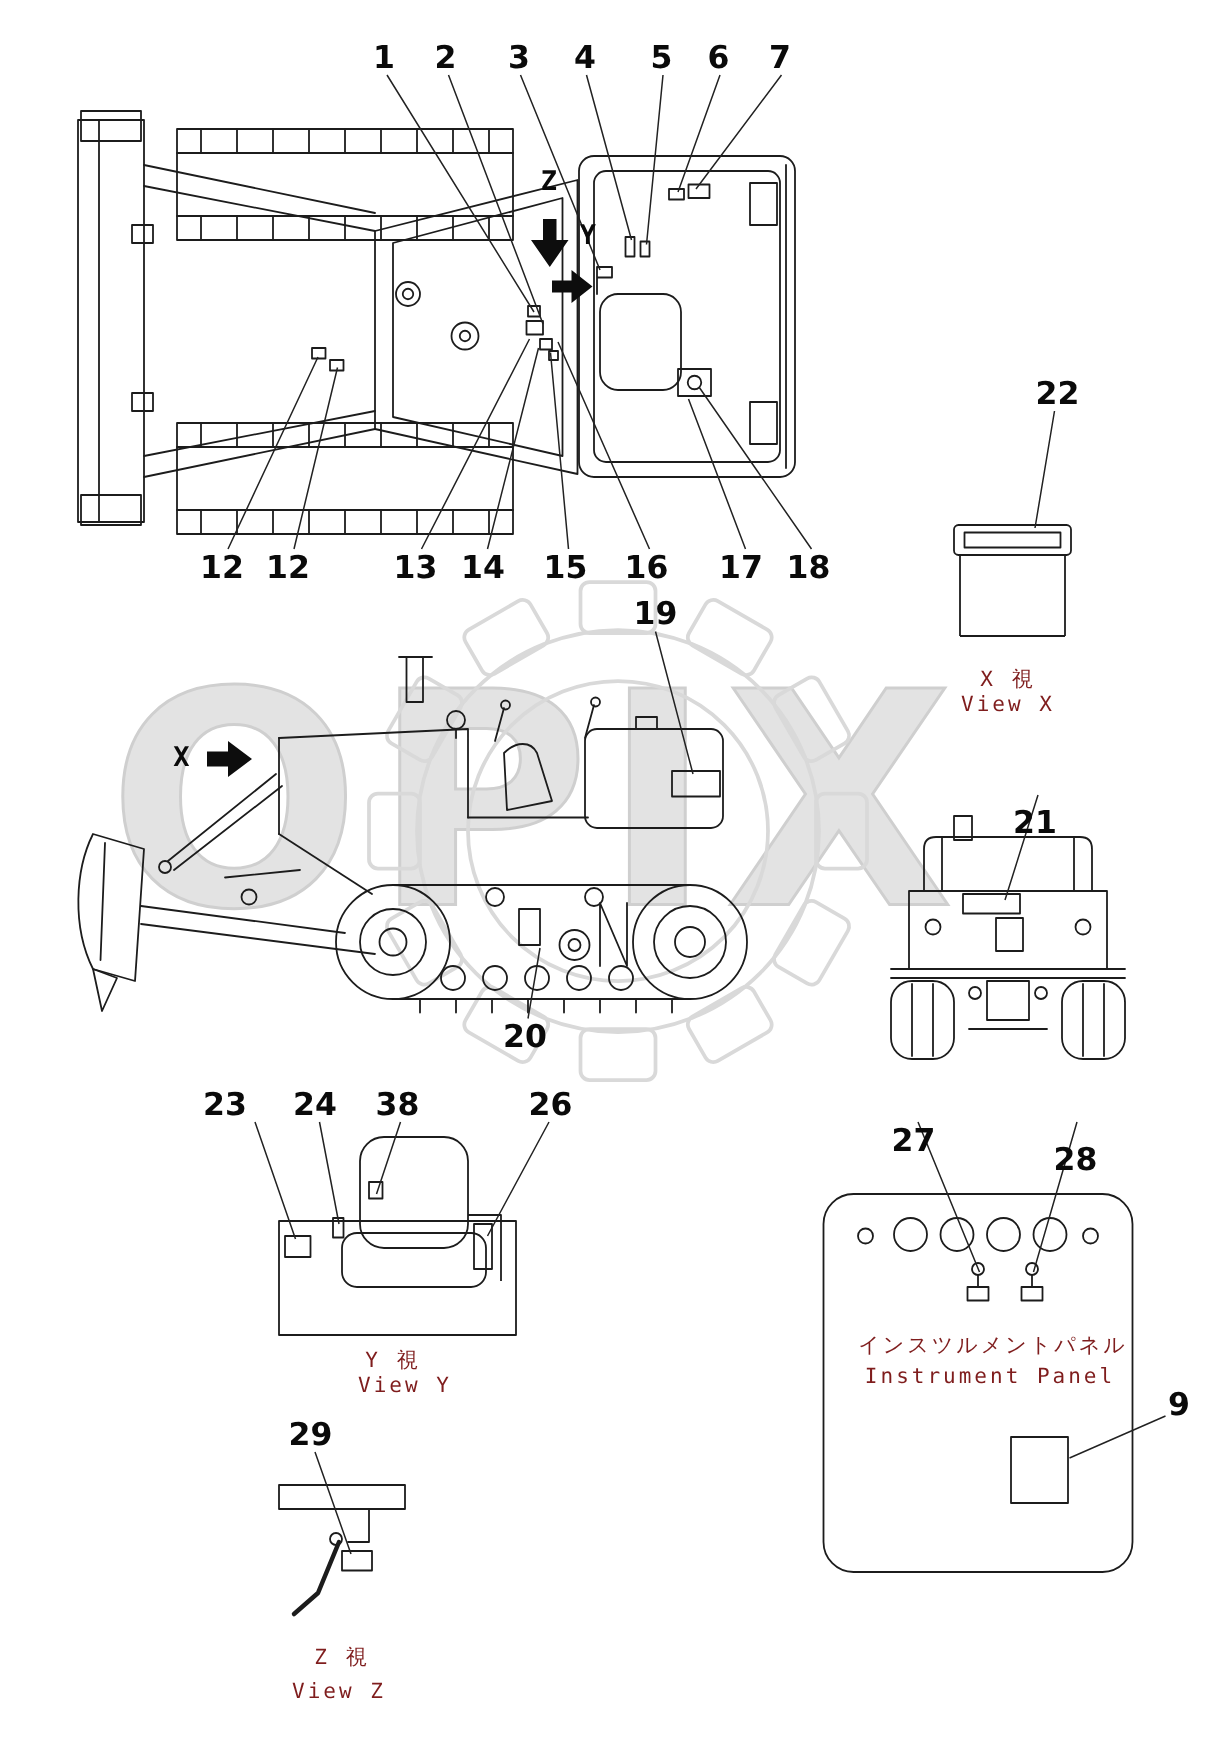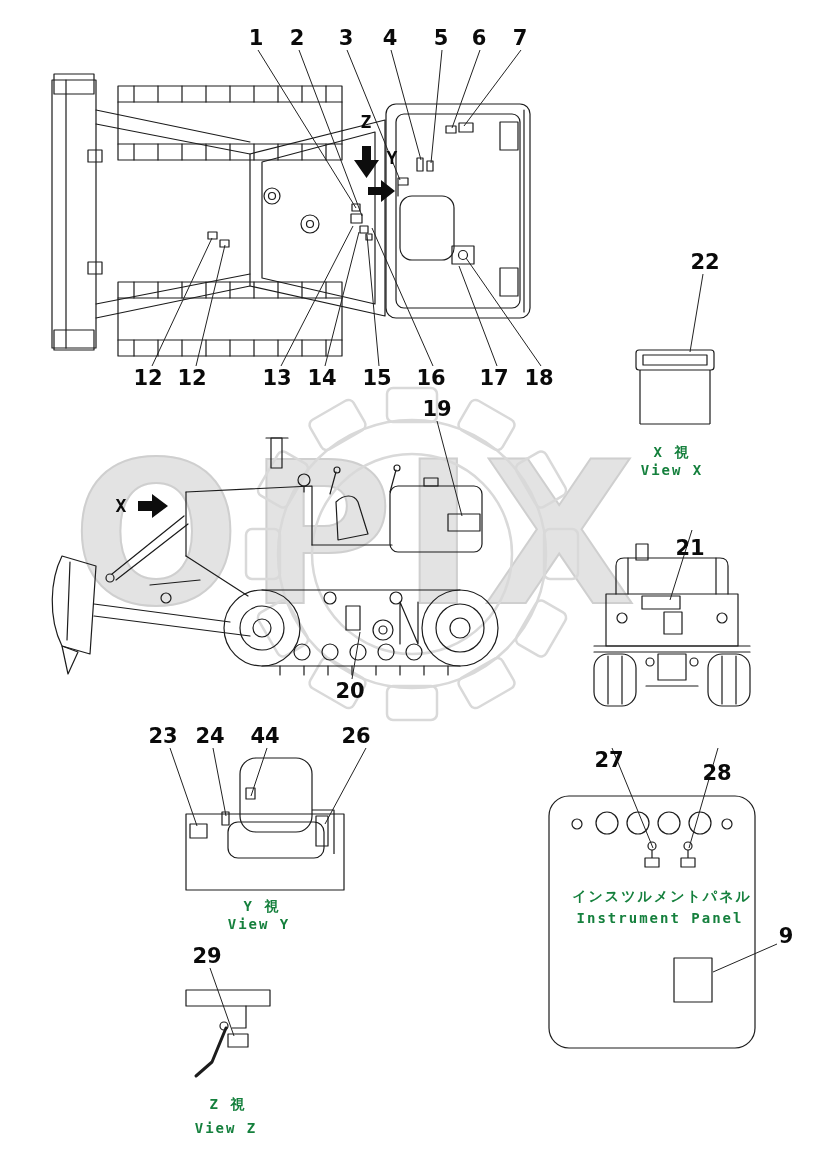--- a/index.html
+++ b/index.html
@@ -23,21 +23,21 @@
     font-size: 21px; color: #0a0a0a; white-space: nowrap;
   }
   .dir {
     position: absolute; z-index: 3; transform: translate(-50%,-50%);
     font-family: "DejaVu Sans Mono", monospace; font-weight: bold;
     font-size: 18px; color: #0a0a0a;
   }
   .caption {
     position: absolute; z-index: 3; transform: translateX(-50%);
     font-family: "DejaVu Sans Mono", monospace; font-size: 14px;
-    letter-spacing: 2px; color: #15803d; white-space: nowrap; font-weight: bold;
+    letter-spacing: 2px; color: #7f1d1d; white-space: nowrap;
   }
 </style>
 </head>
 <body>
 
 <div class="stage">
 
   <div class="watermark">OPIX</div>
 
   <svg class="art" width="815" height="1158" viewBox="0 0 815 1158">
@@ -238,35 +238,35 @@
   <div class="callout" style="left:277px;top:378px">13</div>
   <div class="callout" style="left:322px;top:378px">14</div>
   <div class="callout" style="left:377px;top:378px">15</div>
   <div class="callout" style="left:431px;top:378px">16</div>
   <div class="callout" style="left:494px;top:378px">17</div>
   <div class="callout" style="left:539px;top:378px">18</div>
   <div class="callout" style="left:437px;top:409px">19</div>
   <div class="callout" style="left:350px;top:691px">20</div>
   <div class="callout" style="left:690px;top:548px">21</div>
   <div class="callout" style="left:705px;top:262px">22</div>
-  <div class="callout" style="left:163px;top:736px">23</div>
+  <div class="callout" style="left:150px;top:736px">23</div>
   <div class="callout" style="left:210px;top:736px">24</div>
-  <div class="callout" style="left:265px;top:736px">44</div>
-  <div class="callout" style="left:356px;top:736px">26</div>
+  <div class="callout" style="left:265px;top:736px">38</div>
+  <div class="callout" style="left:367px;top:736px">26</div>
   <div class="callout" style="left:609px;top:760px">27</div>
   <div class="callout" style="left:717px;top:773px">28</div>
   <div class="callout" style="left:207px;top:956px">29</div>
   <div class="callout" style="left:786px;top:936px">9</div>
 
   <div class="dir" style="left:366px;top:121px">Z</div>
   <div class="dir" style="left:392px;top:157px">Y</div>
   <div class="dir" style="left:121px;top:505px">X</div>
 
   <div class="caption" style="left:672px;top:444px">X 視</div>
   <div class="caption" style="left:672px;top:462px">View X</div>
   <div class="caption" style="left:262px;top:898px">Y 視</div>
-  <div class="caption" style="left:259px;top:916px">View Y</div>
+  <div class="caption" style="left:270px;top:916px">View Y</div>
   <div class="caption" style="left:228px;top:1096px">Z 視</div>
   <div class="caption" style="left:226px;top:1120px">View Z</div>
   <div class="caption" style="left:662px;top:888px">インスツルメントパネル</div>
   <div class="caption" style="left:660px;top:910px">Instrument Panel</div>
 
 </div>
 
 </body></html>

